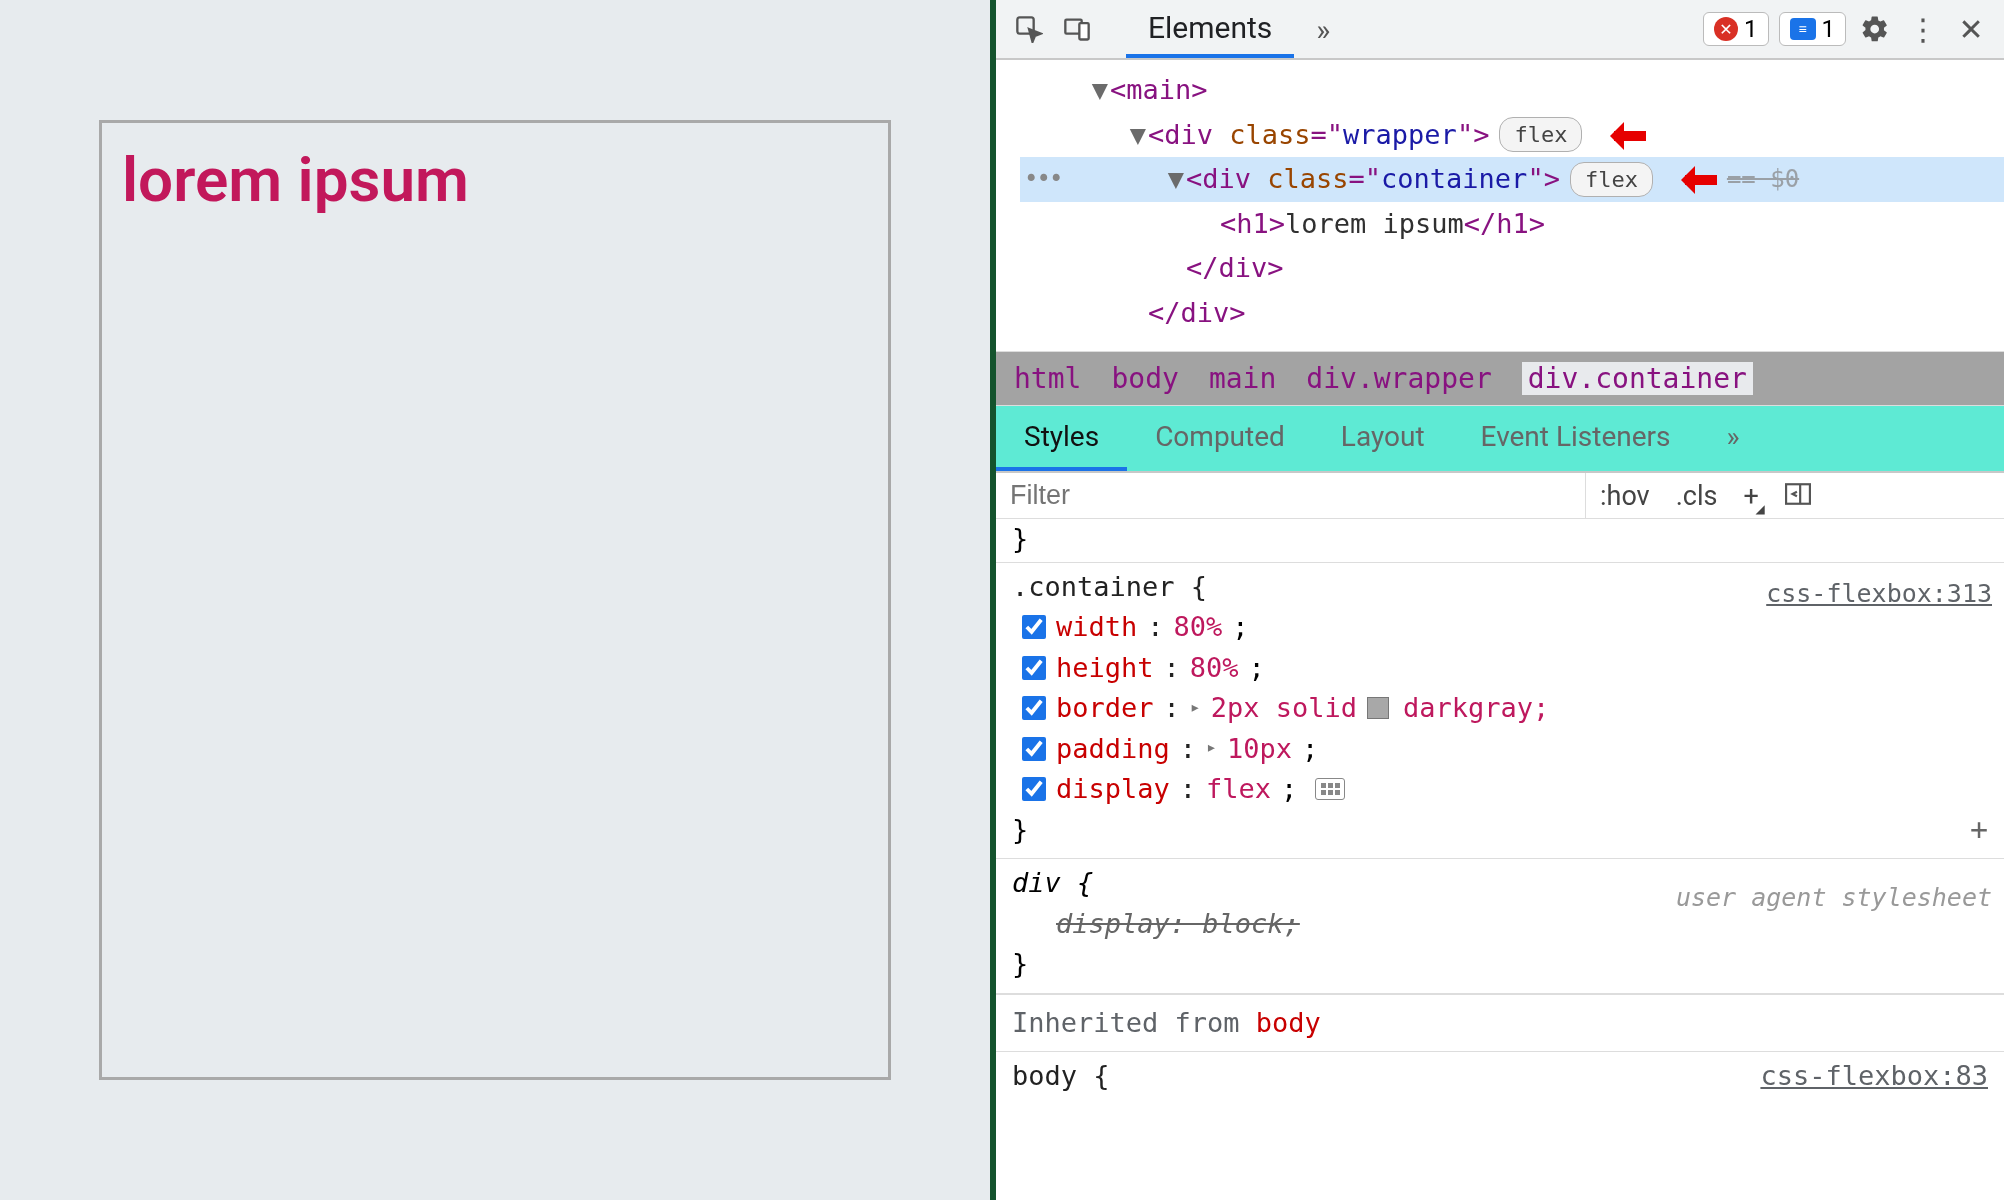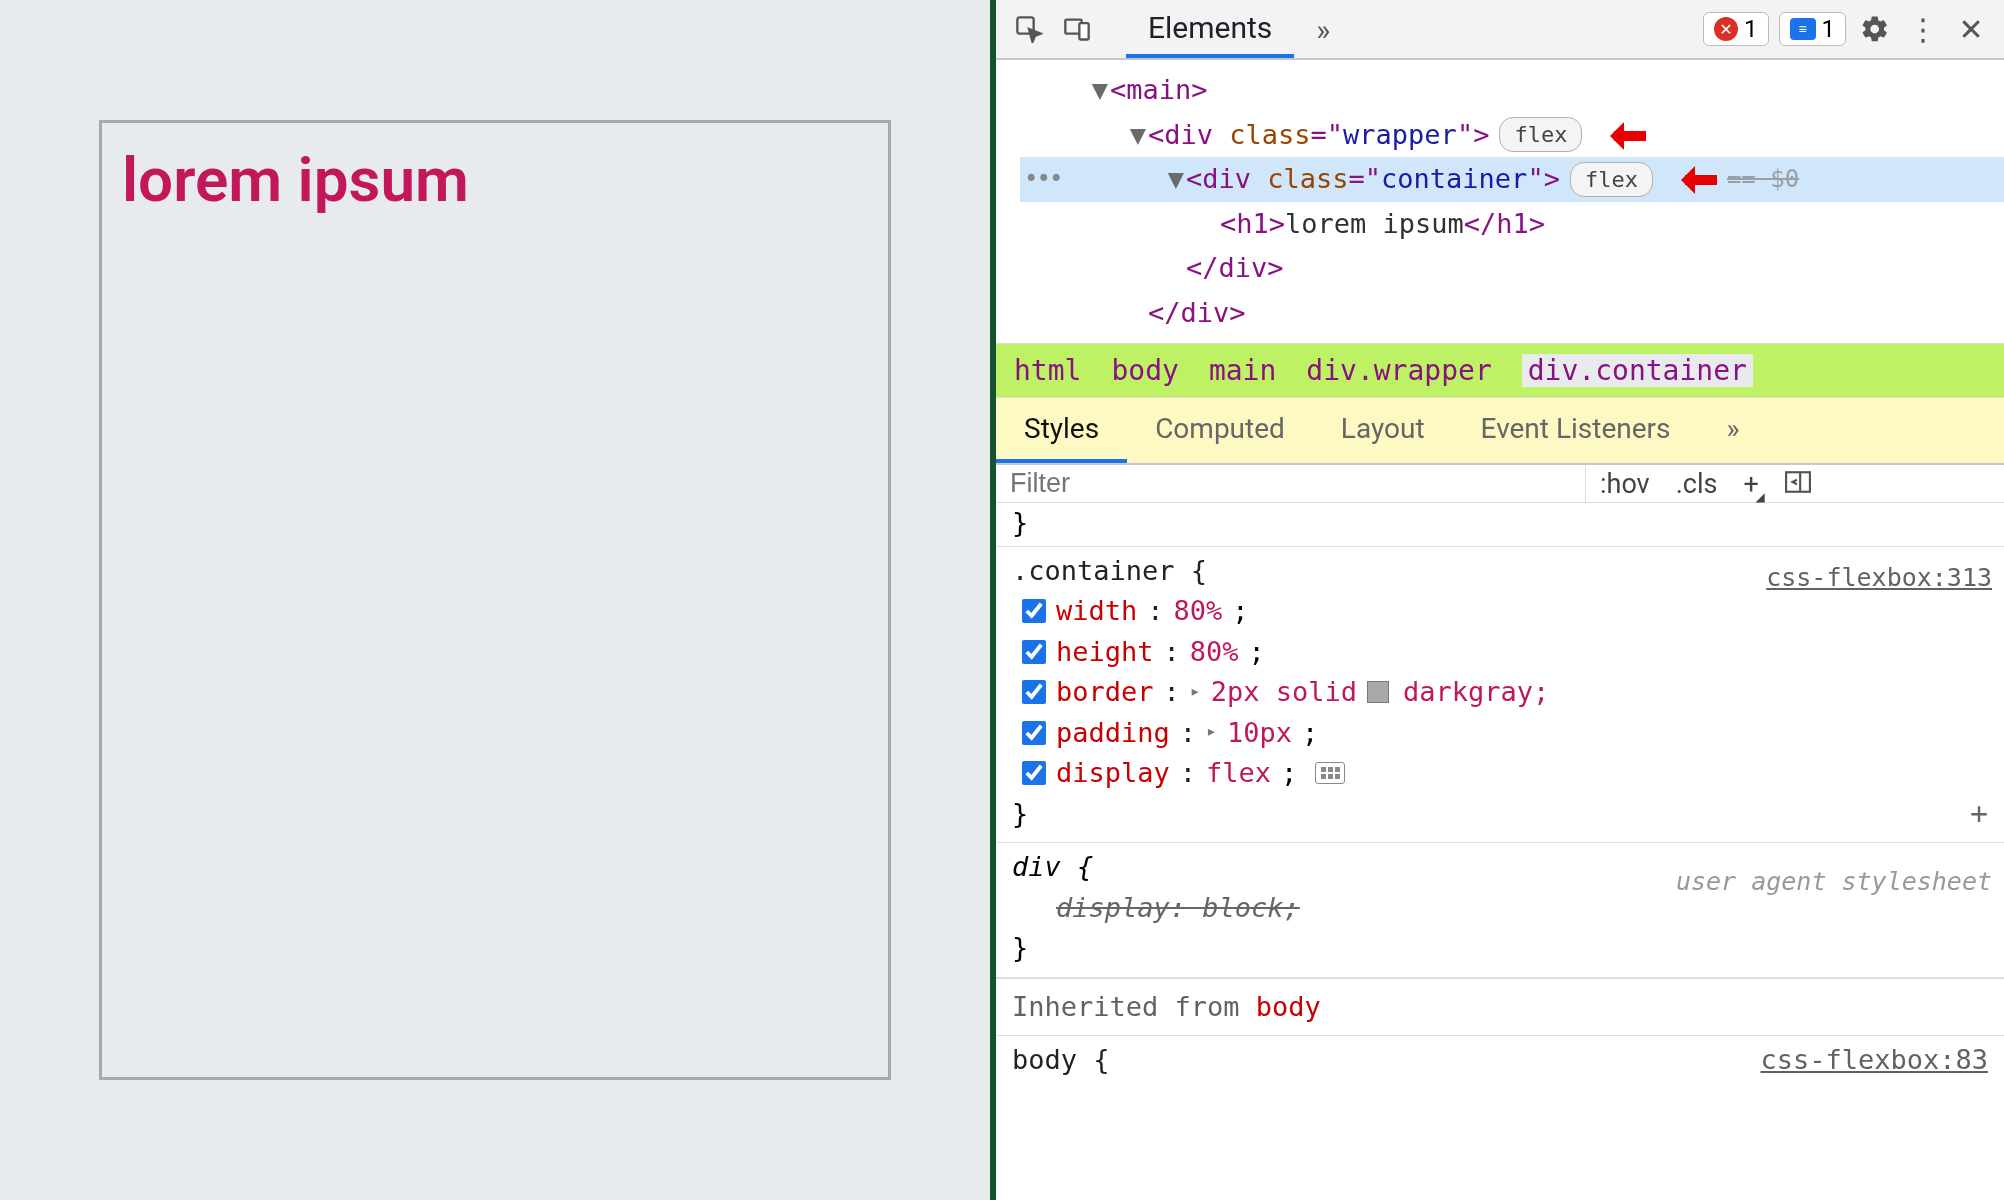--- a/index.html
+++ b/index.html
@@ -170,49 +170,50 @@
   font-size: 24px;
   margin-left: 10px;
 }
 
 
 .breadcrumb {
   display: flex;
   gap: 30px;
   padding: 10px 18px;
   font-size: 28px;
-  background: #bef264;
+  background: #a3a3a3;
   border-top: 1px solid #ddd;
   border-bottom: 1px solid #ddd;
   color: #881280;
+  margin-top: 8px;
 }
 .breadcrumb .active { background: #e8eaed; color: #881280; padding: 0 6px; }
 
 
 .style-tabs {
   display: flex;
   border-bottom: 2px solid #c8c8c8;
-  background: #fef9c3;
+  background: #5eead4;
 }
 .style-tab {
   padding: 14px 28px;
   font-size: 28px;
   color: #666;
 }
 .style-tab.active {
   color: #111;
   border-bottom: 4px solid #1a73e8;
 }
 
 
 .filter-row {
   display: flex;
   align-items: center;
   border-bottom: 1px solid #ddd;
-  height: 38px;
+  height: 46px;
   font-size: 27px;
 }
 .filter-input {
   flex: 0 0 590px;
   border: none;
   border-right: 1px solid #ddd;
   height: 100%;
   padding: 0 14px;
   font-size: 27px;
   outline: none;

